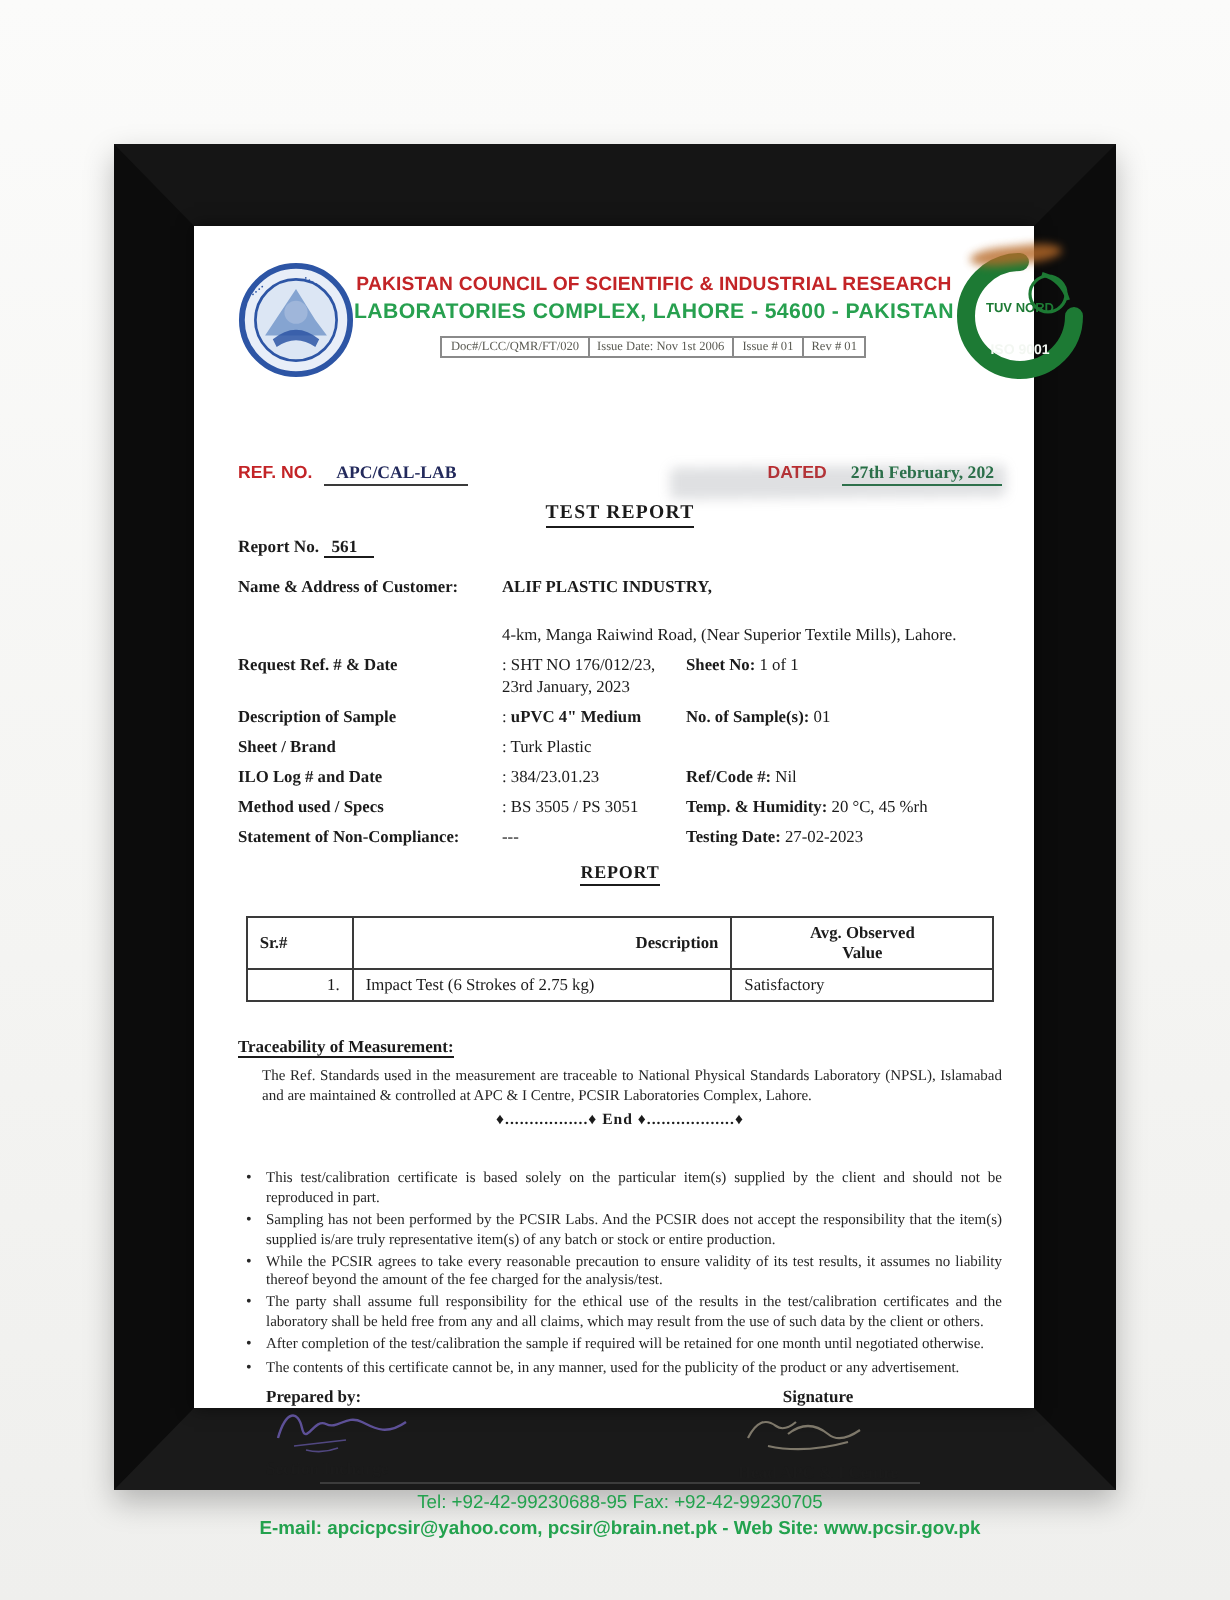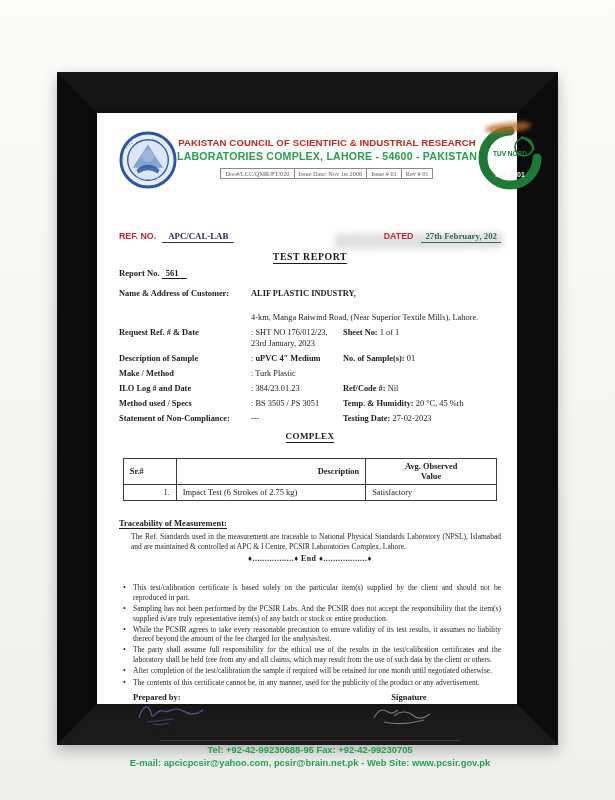--- a/index.html
+++ b/index.html
@@ -79,21 +79,21 @@
   .sigcol .n{font-weight:bold;margin-top:2px;}
   .sig-svg{display:block;height:26px;margin-top:-2px;}
   .c1{padding-left:14px;}
   .c2{text-align:center;}
   .c3{text-align:right;padding-right:6px;}
   
   .faint-stamp{position:absolute;left:238px;top:120px;width:168px;height:16px;background:rgba(110,112,125,.22);filter:blur(3px);transform:rotate(-.5deg);border-radius:3px;}
   
   .footer{margin-top:auto;text-align:center;font-family:"Liberation Sans",sans-serif;}
   .footline{width:300px;height:1.4px;background:#3c3c3c;margin:0 auto 3px auto;}
-  .ftel{font-size:9.4px;font-weight:bold;color:#23a24e;}
+  .ftel{font-size:9.4px;font-weight:normal;color:#23a24e;}
   .femail{font-size:9.4px;font-weight:bold;color:#23a24e;margin-top:2px;}
 </style>
 </head>
 <body>
 
 <div class="frame">
   <div class="paper">
 
     <div class="faint-stamp"></div>
 
@@ -160,21 +160,21 @@
         <span class="fright"><b>Sheet No:</b> <span>1 of 1</span></span>
       </div>
 
       <div class="frow">
         <span class="flabel">Description of Sample</span>
         <span class="fval"><span>:</span> <b>uPVC 4" Medium</b></span>
         <span class="fright"><b>No. of Sample(s):</b> <span>01</span></span>
       </div>
 
       <div class="frow">
-        <span class="flabel">Make / Method</span>
+        <span class="flabel">Sheet / Brand</span>
         <span class="fval"><span>:</span> <span>Turk Plastic</span></span>
         <span class="fright"></span>
       </div>
 
       <div class="frow">
         <span class="flabel">ILO Log # and Date</span>
         <span class="fval"><span>:</span> <span>384/23.01.23</span></span>
         <span class="fright"><b>Ref/Code #:</b> <span>Nil</span></span>
       </div>
 
@@ -184,21 +184,21 @@
         <span class="fright"><b>Temp. &amp; Humidity:</b> <span>20 °C, 45 %rh</span></span>
       </div>
 
       <div class="frow">
         <span class="flabel">Statement of Non-Compliance:</span>
         <span class="fval"><span>---</span></span>
         <span class="fright"><b>Testing Date:</b> <span>27-02-2023</span></span>
       </div>
     </div>
 
-    <div class="results-h"><span>COMPLEX</span></div>
+    <div class="results-h"><span>REPORT</span></div>
     <div class="dash"></div>
 
     <table class="res">
       <tbody>
           <tr>
         <th class="sr">Sr.#</th>
         <th class="desc">Description</th>
         <th class="avg">
           <div>Avg. Observed</div>
           <div>Value</div>

